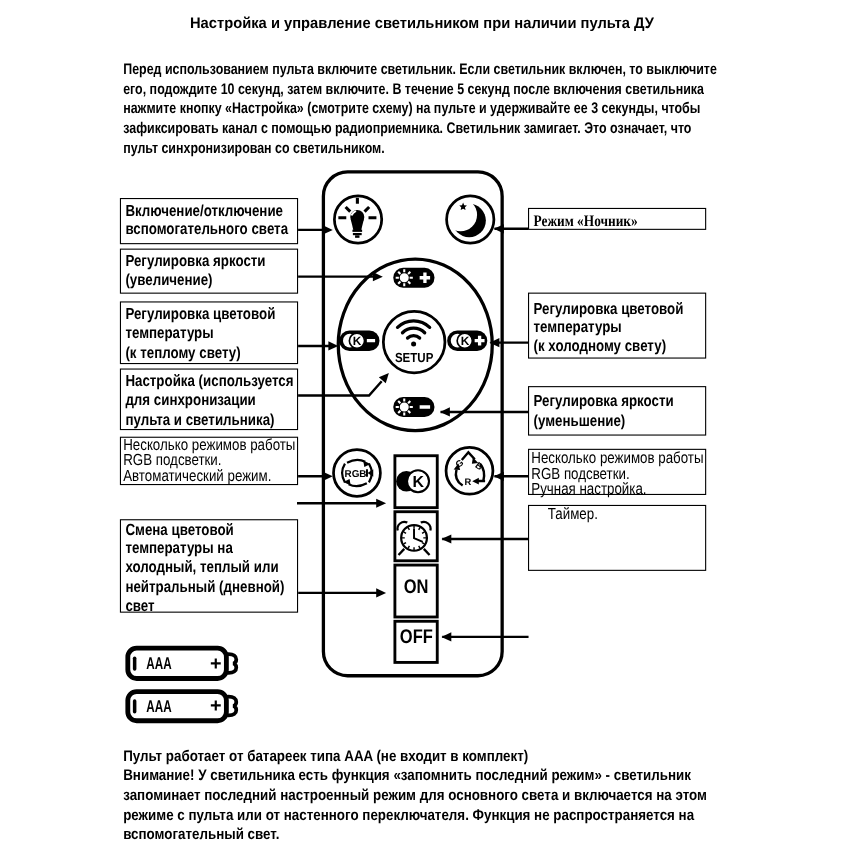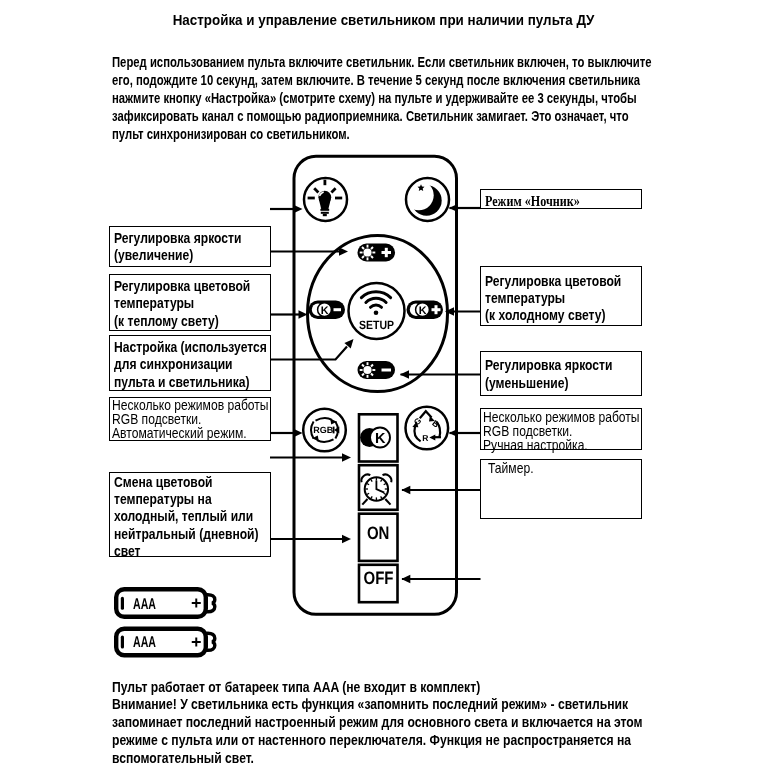--- a/index.html
+++ b/index.html
@@ -219,26 +219,27 @@
 <path d="M351 539 l-9 -4.2 0 8.4 z"></path>
 <path d="M449 208 l9 -4.2 0 8.4 z"></path>
 <path d="M445 311.5 l9 -4.2 0 8.4 z"></path>
 <path d="M400 374.5 l9 -4.2 0 8.4 z"></path>
 <path d="M449 433 l9 -4.2 0 8.4 z"></path>
 <path d="M401.3 490 l9 -4.2 0 8.4 z"></path>
 <path d="M401.3 579 l9 -4.2 0 8.4 z"></path>
 </g>
 </svg>
 
+<div class="bx" style="left:109px;top:180px;width:161.5px;height:42px;padding-top:2.5px;"><span>Включение/отключение<br>вспомогательного света</span></div>
 <div class="bx" style="left:109px;top:226px;width:161.5px;height:41px;padding-top:3px;"><span>Регулировка яркости<br>(увеличение)</span></div>
 <div class="bx" style="left:109px;top:274px;width:161.5px;height:57px;padding-top:3px;"><span>Регулировка цветовой<br>температуры<br>(к теплому свету)</span></div>
 <div class="bx" style="left:109px;top:335px;width:161.5px;height:56px;padding-top:3px;"><span>Настройка (используется<br>для синхронизации<br>пульта и светильника)</span></div>
 <div class="bx rg" style="left:109px;top:397px;width:161.5px;height:44px;padding-top:1px;"><span>Несколько режимов работы<br>RGB подсветки.<br>Автоматический режим.</span></div>
 <div class="bx" style="left:109px;top:472px;width:161.5px;height:85px;padding-top:0.5px;"><span>Смена цветовой<br>температуры на<br>холодный, теплый или<br>нейтральный (дневной)<br>свет</span></div>
 
 <div class="bx" style="left:480px;top:189px;width:162px;height:20px;padding-top:3px;font-family:Liberation Serif, serif;"><span>Режим «Ночник»</span></div>
 <div class="bx" style="left:480px;top:266px;width:162px;height:60px;padding-top:5.5px;"><span>Регулировка цветовой<br>температуры<br>(к холодному свету)</span></div>
 <div class="bx" style="left:480px;top:351px;width:162px;height:45px;padding-top:5.3px;"><span>Регулировка яркости<br>(уменьшение)</span></div>
 <div class="bx rg" style="left:480px;top:408px;width:162px;height:42px;padding-top:2px;"><span>Несколько режимов работы<br>RGB подсветки.<br>Ручная настройка.</span></div>
-<div class="bx rg" style="left:480px;top:459px;width:162px;height:60px;padding-left:7px;padding-top:1.8px;"><span>Таймер.</span></div>
+<div class="bx rg" style="left:480px;top:459px;width:162px;height:60px;padding-left:17px;padding-top:1.8px;"><span>Таймер.</span></div>
 
 <div class="par" style="left:112px;top:663px;margin-top:15px;"><span>Пульт работает от батареек типа AAA (не входит в комплект)</span></div>
 <div class="par" style="left:112px;top:695px;"><span>Внимание! У светильника есть функция «запомнить последний режим» - светильник<br>запоминает последний настроенный режим для основного света и включается на этом<br>режиме с пульта или от настенного переключателя. Функция не распространяется на<br>вспомогательный свет.</span></div>
 </div>
 </body></html>

